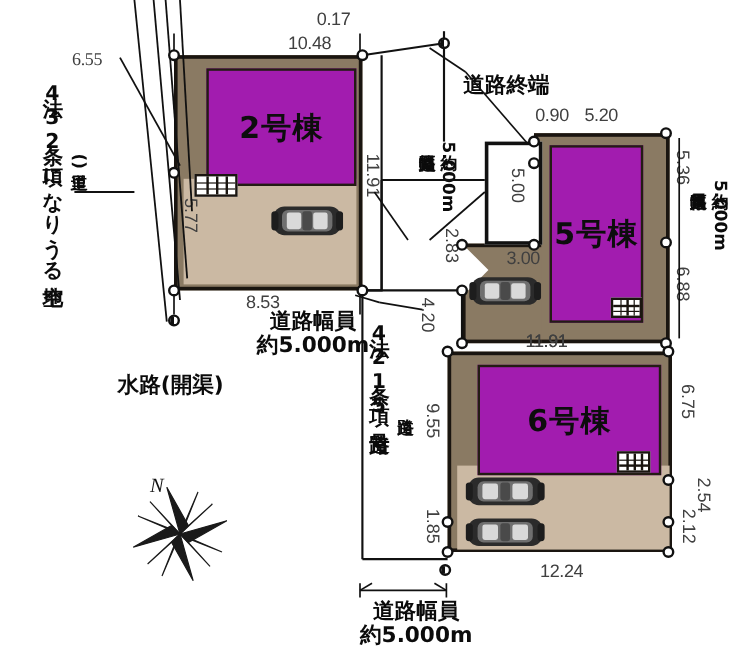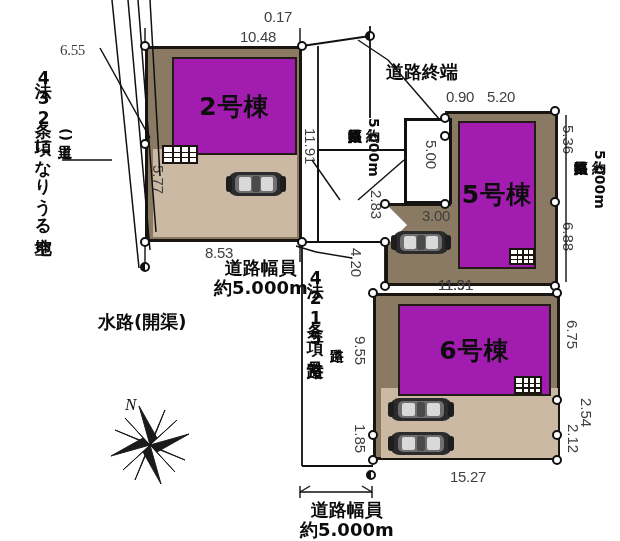--- a/index.html
+++ b/index.html
@@ -356,21 +356,21 @@
   <div class="dim" style="left:438px; top:276px;">11.91</div>
   <div class="dim v" style="left:423px; top:140px;">5.00</div>
   <div class="dim" style="left:406px; top:207px;margin-left:16px;">3.00</div>
   <div class="dim v" style="left:368px; top:190px; transform:rotate(0deg);">2.83</div>
   <div class="dim v" style="left:348px; top:248px;">4.20</div>
 
   <div class="dim" style="left:438px; top:276px;">11.91</div>
   <div class="dim v" style="left:564px; top:320px;">6.75</div>
   <div class="dim v" style="left:578px; top:398px;">2.54</div>
   <div class="dim v" style="left:565px; top:424px;">2.12</div>
-  <div class="dim" style="left:450px; top:468px;">15.27</div>
+  <div class="dim" style="left:450px; top:468px;">12.24</div>
   <div class="dim v" style="left:352px; top:336px;">9.55</div>
   <div class="dim v" style="left:352px; top:424px;">1.85</div>
 
   <div class="jtext" style="left:34px; top:68px;">法43条2項になりうる空地</div>
 
   <div class="jtext small mixed" style="left:58px; top:128px;">(里道)</div>
 
   <div class="jlabel" style="left:98px; top:312px;">水路(開渠)</div>
 
   <div class="jlabel" style="left:386px; top:62px;">道路終端</div>

